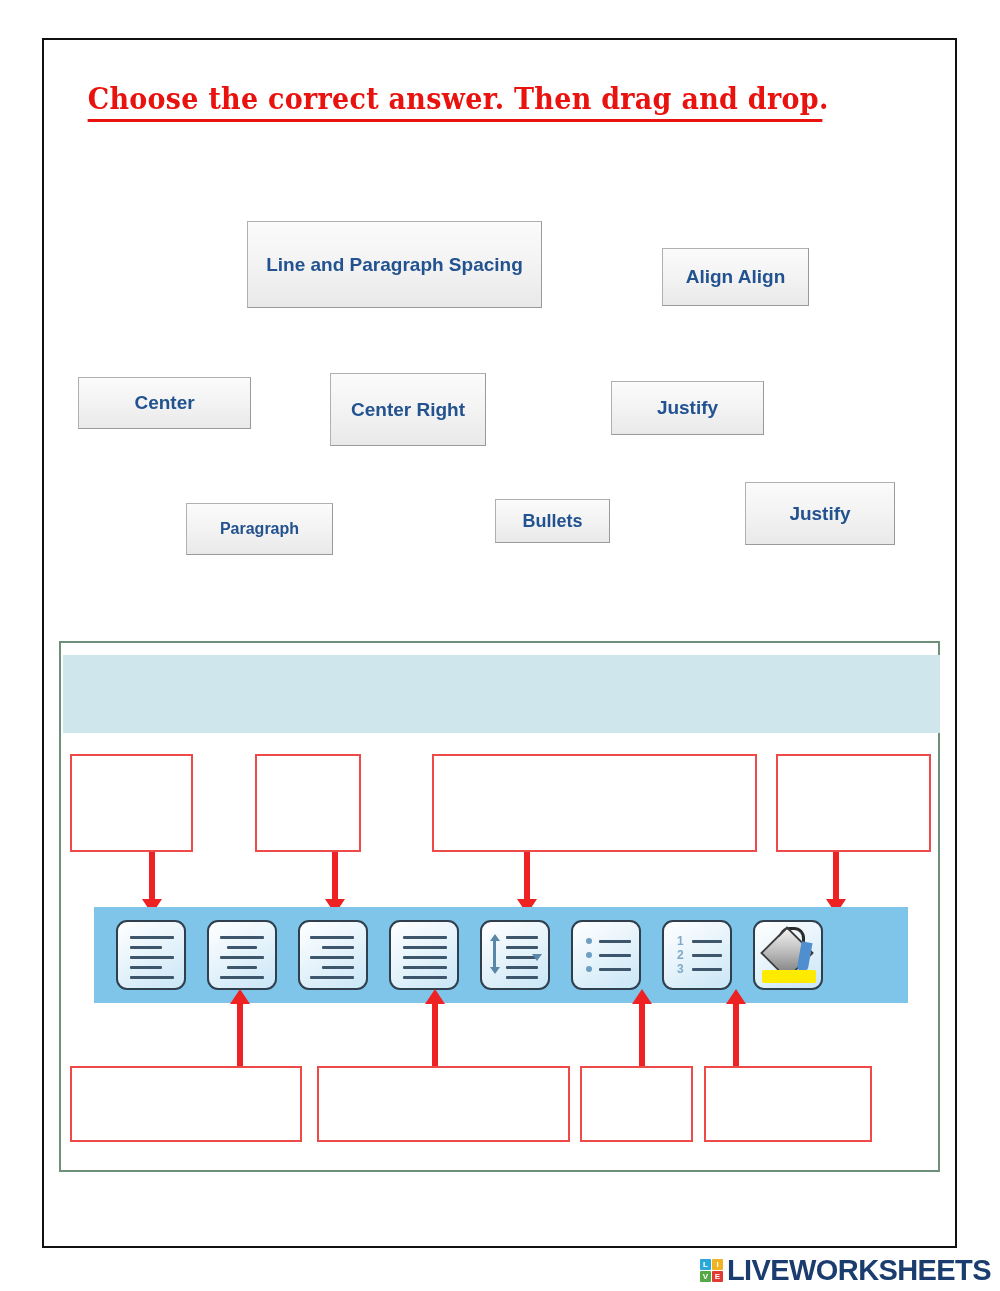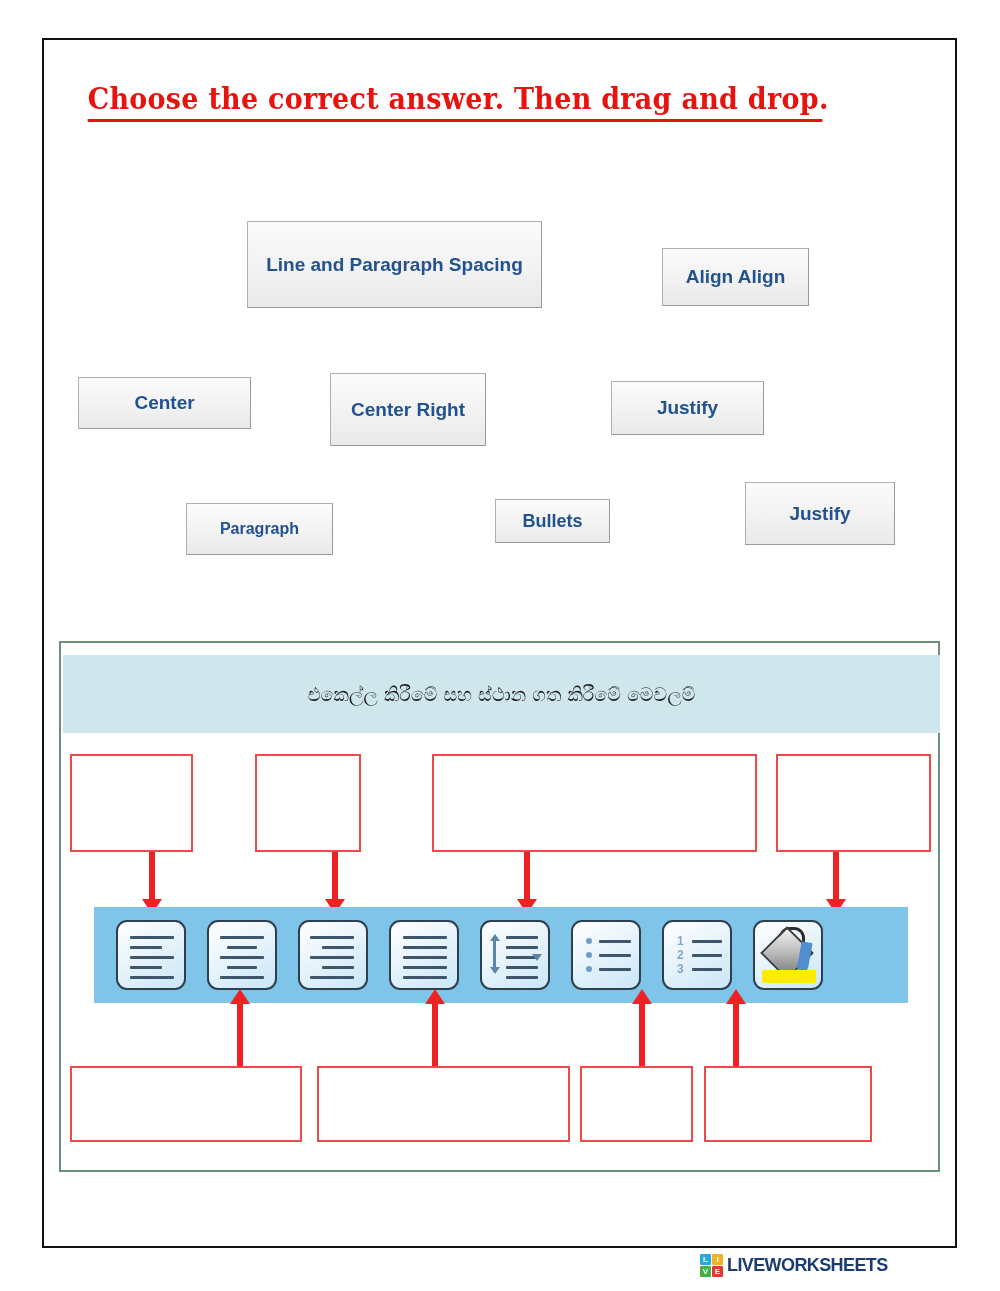--- a/index.html
+++ b/index.html
@@ -263,21 +263,21 @@
     font-weight: bold;
     color: #ffffff;
     display: flex;
     align-items: center;
     justify-content: center;
     border-radius: 1px;
   }
   #lw-wordmark {
     font-family: "Liberation Sans", sans-serif;
     font-weight: bold;
-    font-size: 18px;
+    font-size: 29px;
     color: #1b3c6e;
     letter-spacing: -0.6px;
   }
 </style>
 </head>
 <body>
 
 <div id="page-sheet"></div>
 
 <div id="worksheet-title">Choose the correct answer. Then drag and drop.</div>
@@ -289,21 +289,20 @@
     <div class="drag-chip" style="left: 330px; top: 373px; width: 156px; height: 73px; font-size: 19px;">Center Right</div>
     <div class="drag-chip" style="left: 611px; top: 381px; width: 153px; height: 54px; font-size: 19px;">Justify</div>
     <div class="drag-chip" style="left: 186px; top: 503px; width: 147px; height: 52px; font-size: 16px;">Paragraph</div>
     <div class="drag-chip" style="left: 495px; top: 499px; width: 115px; height: 44px; font-size: 18px;">Bullets</div>
     <div class="drag-chip" style="left: 745px; top: 482px; width: 150px; height: 63px; font-size: 19px;">Justify</div>
   </div>
 
 <div id="diagram-panel">
 
   <div id="panel-header">
-    <div id="panel-title-sinhala">එකෙල්ල කිරීමේ සහ ස්ථාන ගත කිරීමේ මෙවලම්</div>
   </div>
 
   <div id="top-boxes-layer">
       <div class="drop-box" style="left: 9px; top: 111px; width: 123px; height: 98px;"></div>
       <div class="drop-box" style="left: 194px; top: 111px; width: 106px; height: 98px;"></div>
       <div class="drop-box" style="left: 371px; top: 111px; width: 325px; height: 98px;"></div>
       <div class="drop-box" style="left: 715px; top: 111px; width: 155px; height: 98px;"></div>
     </div>
   <div id="down-arrows-layer">
       <div class="arrow arrow-down" style="left: 88px; top: 209px; height: 48px;">

